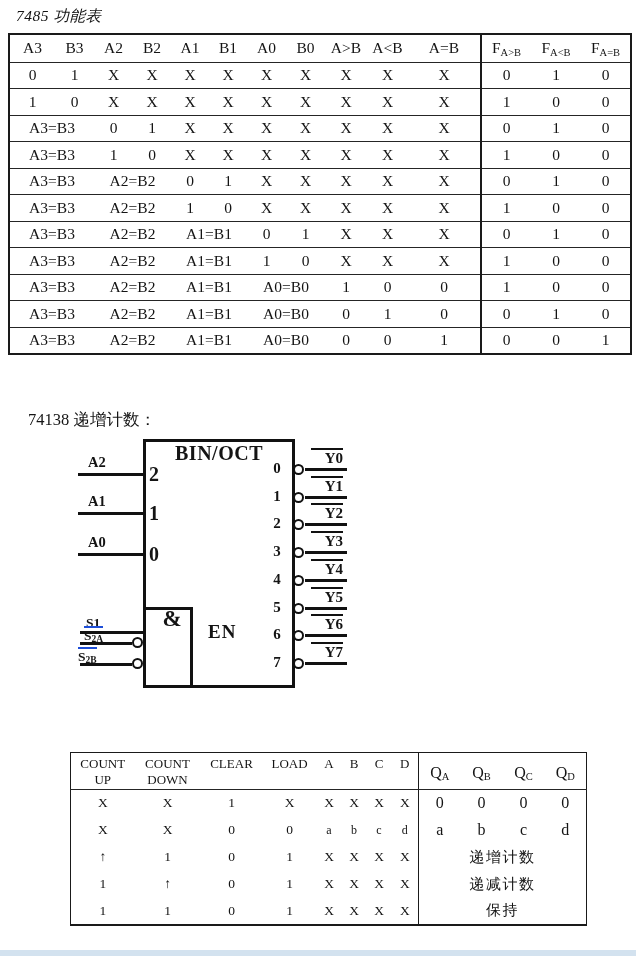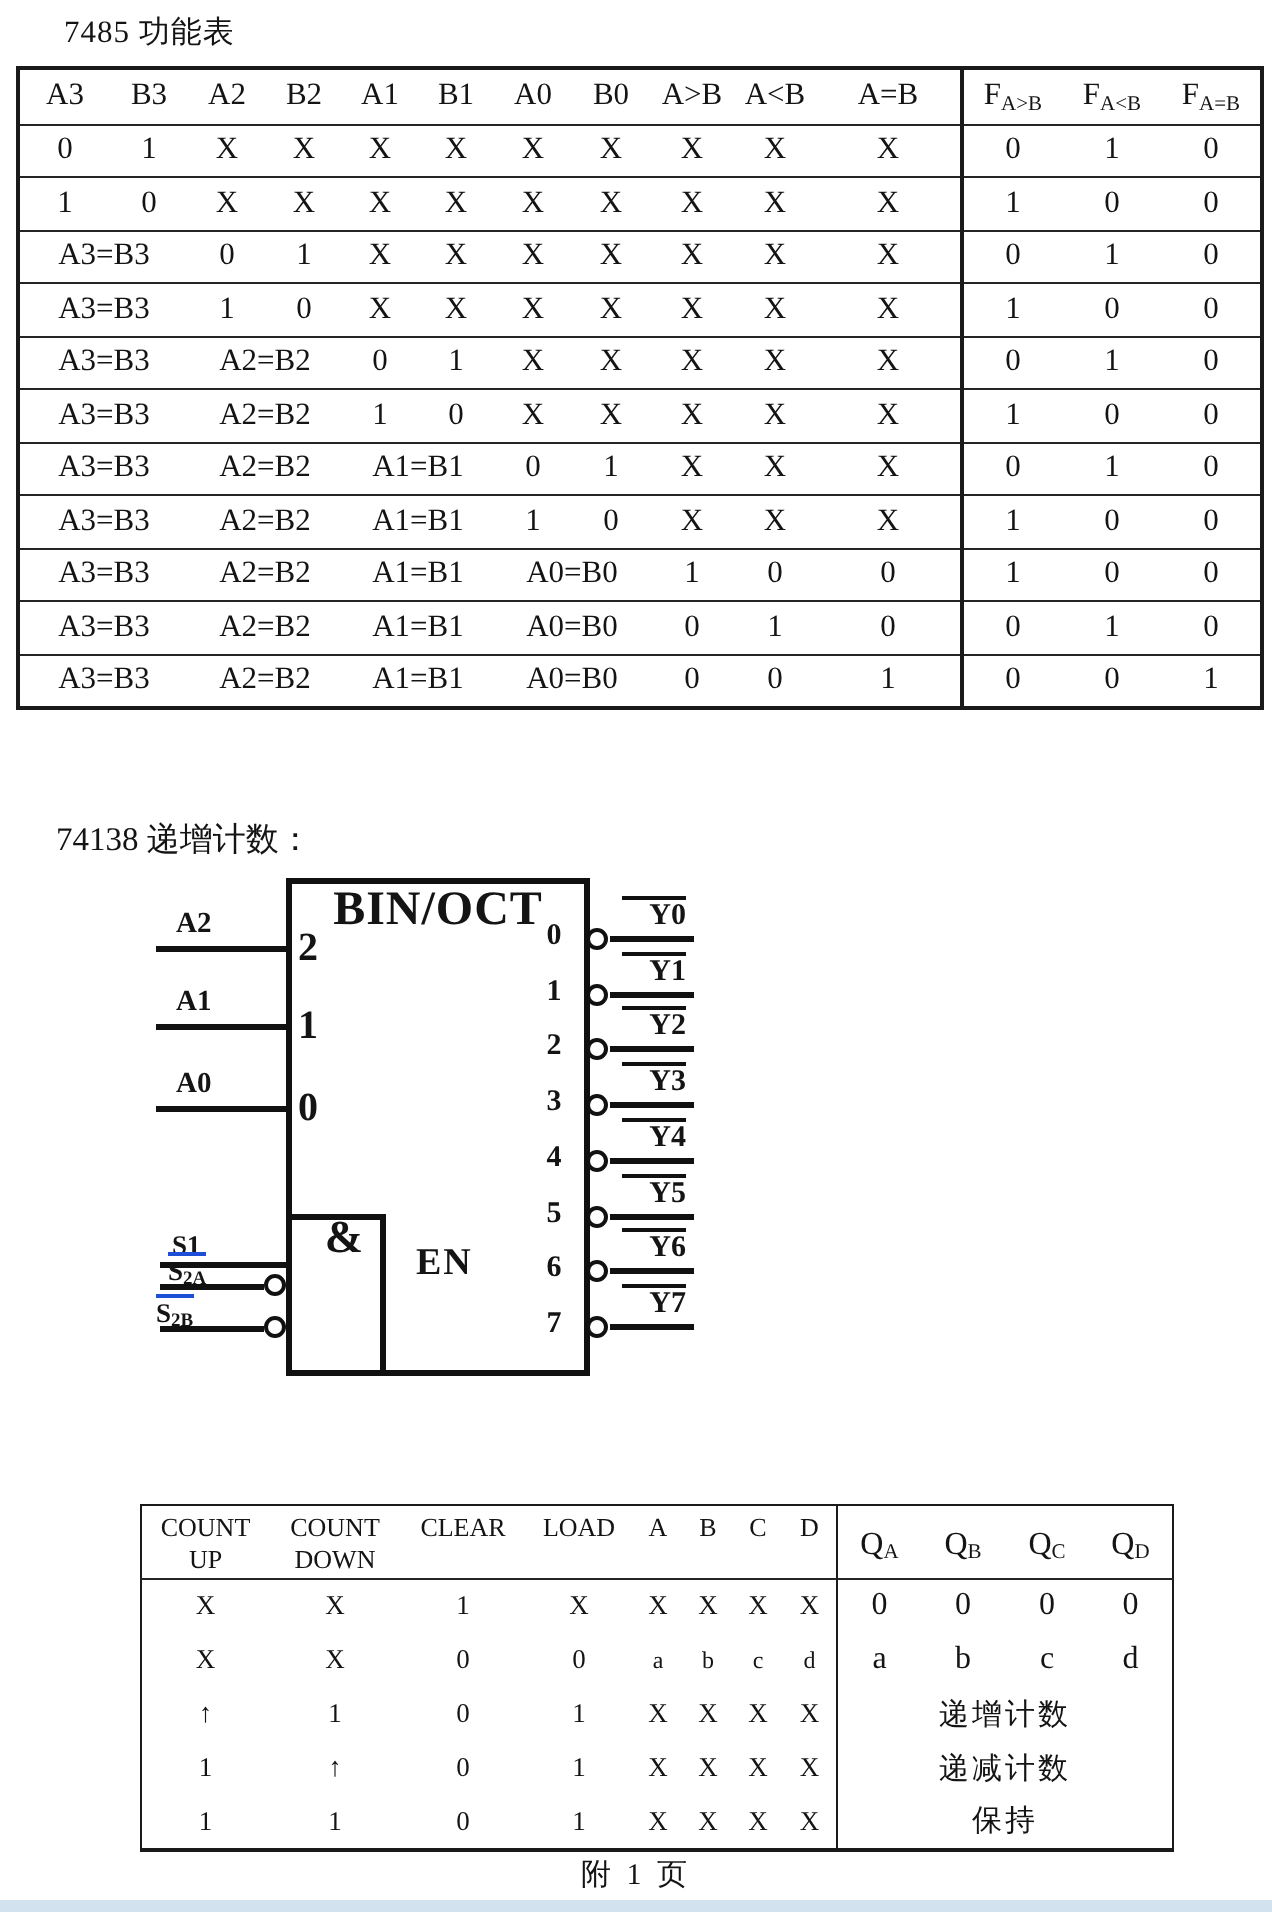--- a/index.html
+++ b/index.html
@@ -2,21 +2,21 @@
 <html><head>
 <meta charset="utf-8">
 <style>
   * { box-sizing: border-box; }
   html,body { margin:0; padding:0; background:#ffffff; }
   .page {
     position:relative; width:636px; height:956px; background:#ffffff;
     font-family:"Liberation Serif","DejaVu Serif",serif; color:#141414; overflow:hidden;
   }
   
-  .title1 { position:absolute; left:32px; top:6px;  font-size:15.5px; letter-spacing:.5px; }
+  .title1 { position:absolute; left:16px; top:6px;  font-size:15.5px; letter-spacing:.5px;font-style:italic; }
   .title2 { position:absolute; left:28px; top:409px; font-size:16.5px; }
   .title3 { position:absolute; left:9px;  top:726px; font-size:16.5px; }
   .tnum   { font-weight:normal; }
   
   .tbl1 { position:absolute; left:8px; top:33px; width:622px; border-collapse:collapse;
           table-layout:fixed; text-align:center; font-size:15.5px; border:2px solid #1a1a1a; }
   .tbl1 th, .tbl1 td { font-weight:normal; border-bottom:1.5px solid #252525; height:26.5px; padding:0; }
   .tbl1 th { height:28px;margin-top:10px; }
   .tbl1 .dl { border-left:2px solid #1a1a1a; }
   .fsub { font-size:10.5px; vertical-align:-3px; }
@@ -31,21 +31,21 @@
   .tbl2 td { height:27px; padding:0; }
   .tbl2 .dl { border-left:1.5px solid #1a1a1a; }
   .tbl2 td.qv { font-size:16px; }
   .tbl2 td.sm { font-size:12px; }
   .tbl2 td.zh { font-size:15px; letter-spacing:1.5px; }
   
   .mainbox { position:absolute; left:143px; top:439px; width:152px; height:249px; border:3px solid #111; }
   .andbox  { position:absolute; left:143px; top:607px; width:50px;  height:81px;
              border-top:3px solid #111; border-right:3px solid #111; }
   .binoct  { position:absolute; left:146px; top:442px; width:146px; text-align:center;
-             font-weight:bold; font-size:24px; letter-spacing:.5px; }
+             font-weight:bold; font-size:20px; letter-spacing:.5px; }
   .en  { position:absolute; left:208px; top:621px; font-weight:bold; font-size:19px; letter-spacing:1px; }
   .amp { position:absolute; left:150px; top:606px; width:44px; text-align:center; font-weight:bold; font-size:23px; }
   .bigpin { position:absolute; left:149px; font-weight:bold; font-size:20px; }
   .inp { position:absolute; left:78px; width:70px; height:26px; }
   .ilbl { position:absolute; left:10px; top:0; font-weight:bold; font-size:14.5px; }
   .iline { position:absolute; left:0; top:19px; width:65px; height:3px; background:#111; }
   .enr { position:absolute; left:78px; width:70px; height:22px; }
   .elbl { position:absolute; left:8px; top:0; font-weight:bold; font-size:13.5px; }
   .ovl { border-top:2px solid #1d4ed8; }
   .ssub { font-size:9.5px; vertical-align:-2px; }
@@ -440,15 +440,14 @@
       <td>1</td>
       <td>X</td>
       <td>X</td>
       <td>X</td>
       <td>X</td>
       <td colspan="4" class="dl zh">保持</td>
     </tr>
   </tbody>
     </table>
 
-  <div class="footer">附 1 页</div>
   <div class="bluestrip"></div>
 </div>
 
 </body></html>

